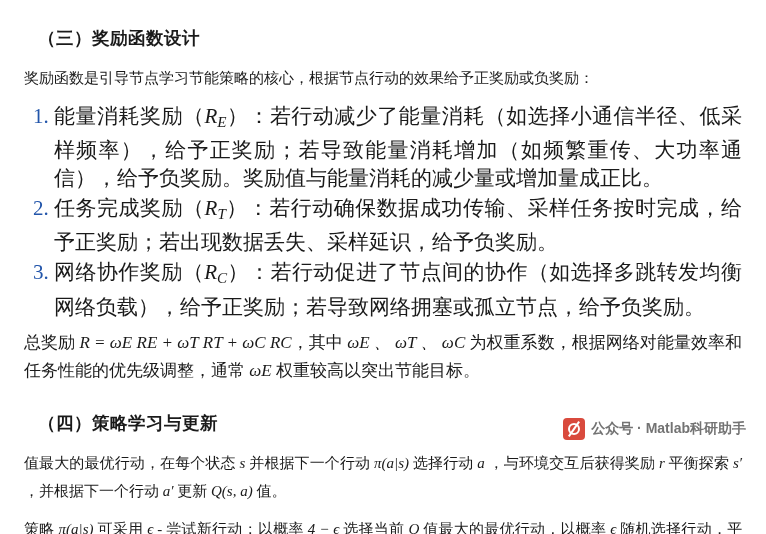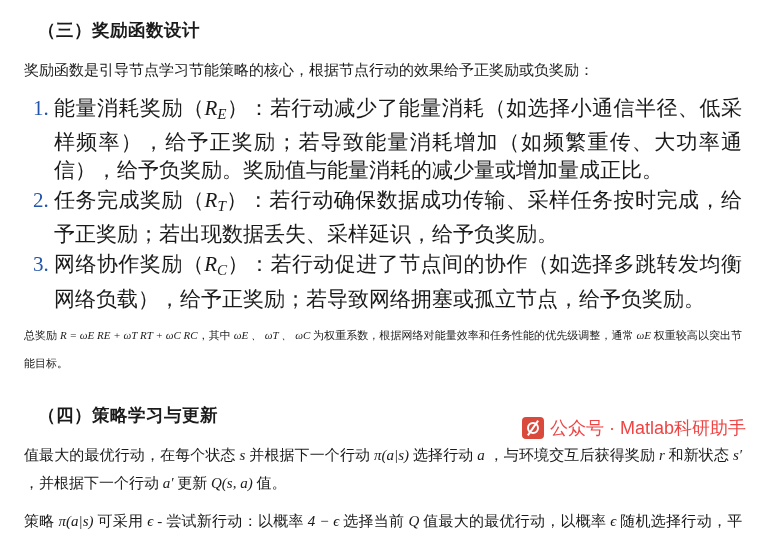--- a/index.html
+++ b/index.html
@@ -12,21 +12,21 @@
     background: #ffffff;
     font-family: "Liberation Serif", "DejaVu Serif", serif;
     color: #1a1a1a;
     overflow: hidden;
     position: relative;
   }
   .page {
     width: 766px;
     height: 448px;
     box-sizing: border-box;
-    padding: 8px 24px 0 24px;
+    padding: 16px 24px 0 24px;
     position: relative;
   }
   .heading {
     font-size: 17.5px;
     font-weight: bold;
     color: #1a1a1a;
     margin: 10px 0 14px 14px;
     letter-spacing: 0.5px;
   }
   .heading-2 {
@@ -57,36 +57,36 @@
   .math {
     font-family: "Liberation Serif", "DejaVu Serif", serif;
     font-style: italic;
   }
   .sub {
     font-size: 0.72em;
     vertical-align: -0.28em;
     font-style: italic;
   }
   .formula-line {
-    font-size: 11px;
+    font-size: 17px;
     line-height: 28px;
     margin: 8px 0 6px 0;
     text-align: justify;
   }
   .watermark {
     position: absolute;
     right: 20px;
     bottom: 8px;
     display: flex;
     align-items: center;
     gap: 6px;
     font-family: "Liberation Sans", sans-serif;
-    font-size: 18px;
-    color: #ef4444;
-    font-weight: normal;
+    font-size: 14px;
+    color: #737373;
+    font-weight: bold;
   }
   .wm-logo {
     width: 22px;
     height: 22px;
     border-radius: 4px;
     background: #d94a3d;
     position: relative;
     display: inline-block;
   }
   .wm-logo:before {
@@ -152,21 +152,21 @@
 
   <p class="para">
     <span>值最大的最优行动，在每个状态</span>
     <span class="math">s</span>
     <span>并根据下一个行动</span>
     <span class="math">π(a|s)</span>
     <span>选择行动</span>
     <span class="math">a</span>
     <span>，与环境交互后获得奖励</span>
     <span class="math">r</span>
-    <span>和新状态</span>
+    <span>平衡探索</span>
     <span class="math">s′</span>
     <span>，并根据下一个行动</span>
     <span class="math">a′</span>
     <span>更新</span>
     <span class="math">Q(s, a)</span>
     <span>值。</span>
   </p>
 
   <p class="para">
     <span>策略</span>

